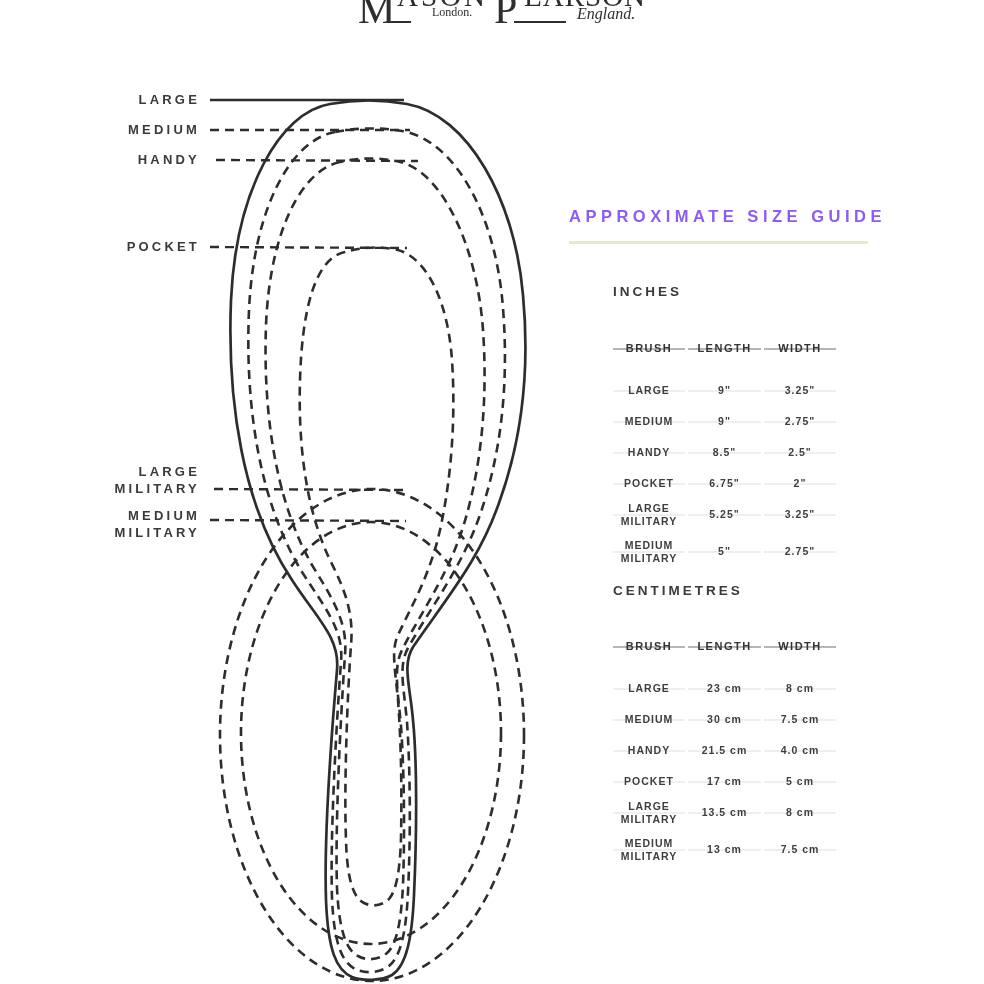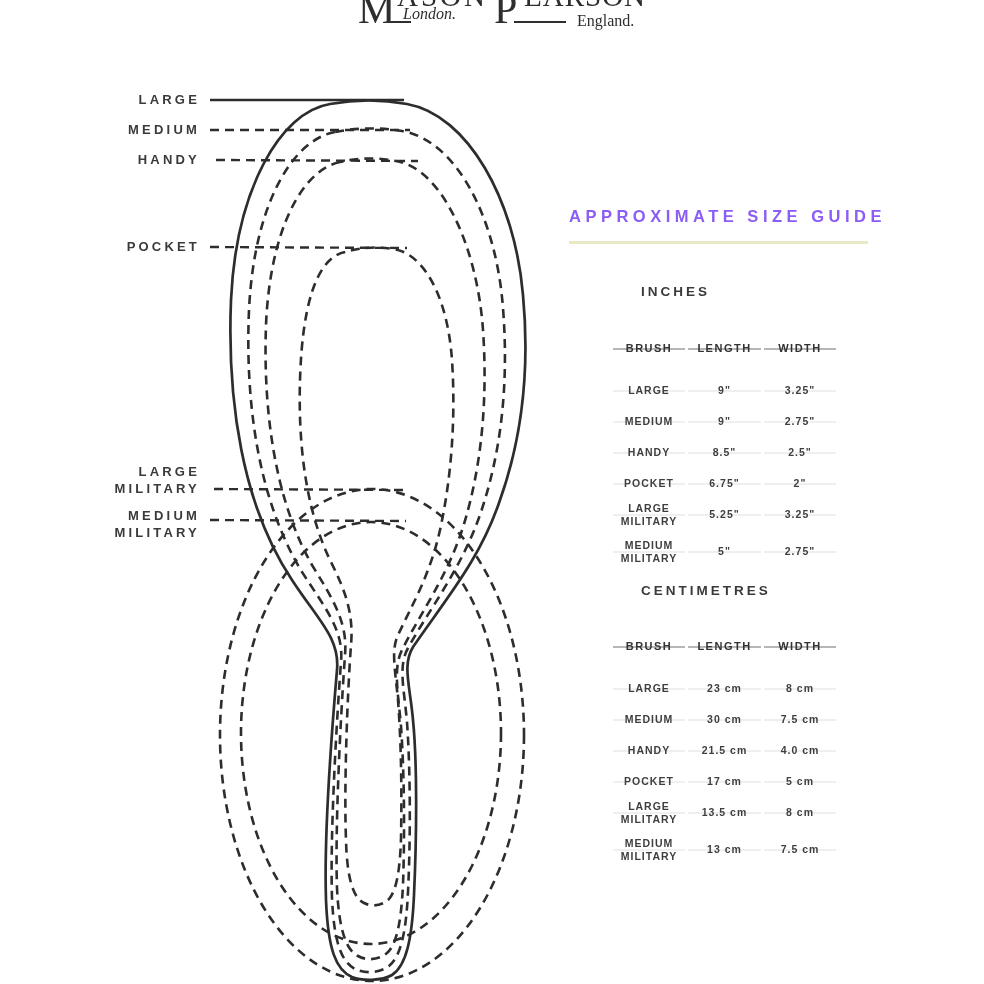--- a/index.html
+++ b/index.html
@@ -7,22 +7,22 @@
        font-family:"Liberation Sans",sans-serif;color:#3a3a3a;}
   .page{position:absolute;inset:0;background:#fff;}
 
   
   .logo{position:absolute;left:0;top:0;width:984px;height:40px;}
   .logo .serif{font-family:"Liberation Serif",serif;color:#2e2e2e;position:absolute;white-space:nowrap;}
   .m-init{left:358px;top:-15px;font-size:42px;font-weight:500;}
   .mason-rest{left:397px;top:-20px;font-size:29px;letter-spacing:3px;}
   .p-init{left:494px;top:-15px;font-size:42px;font-weight:500;}
   .pearson-rest{left:524px;top:-20px;font-size:29px;letter-spacing:1px;}
-  .city{left:403px;top:5px;font-size:16px;font-style:italic;}
-  .country{left:577px;top:12px;font-size:16px;}
+  .city{left:432px;top:5px;font-size:12px;}
+  .country{left:577px;top:5px;font-size:16px;font-style:italic;}
   .logo-rule{position:absolute;height:2px;background:#2e2e2e;top:21px;}
   .rule-m{left:391px;width:20px;}
   .rule-p{left:514px;width:52px;}
 
   
   svg.diagram{position:absolute;left:0;top:0;}
   .dlabel{position:absolute;left:66px;width:134px;text-align:right;
           font-size:13px;font-weight:600;letter-spacing:3.2px;color:#3a3a3a;
           line-height:16.5px;white-space:pre-line;}
   .l-large{top:92px;}
@@ -30,21 +30,21 @@
   .l-handy{top:152px;}
   .l-pocket{top:239px;}
   .l-lmil{top:464px;}
   .l-mmil{top:508px;}
 
   
   .sg-title{position:absolute;left:569px;top:207px;font-size:16.5px;
             font-weight:600;letter-spacing:4.5px;color:#8b5cf6;white-space:nowrap;}
   .sg-underline{position:absolute;left:569px;top:241px;width:299px;height:3px;background:#ebe8c6;}
   .sec-heading{position:absolute;left:613px;font-size:13.5px;font-weight:700;
-               letter-spacing:3px;color:#3a3a3a;margin-left:28px;}
+               letter-spacing:3px;color:#3a3a3a;}
   .h-inches{top:284px;}
   .h-cm{top:583px;}
 
   .size-table{position:absolute;left:613px;display:grid;
               grid-template-columns:72px 73px 72px;
               grid-template-rows:39px 28px 28px 28px 28px 34px 34px;
               gap:3px;}
   .t-inches{top:311px;}
   .t-cm{top:609px;}
   .cell{display:flex;align-items:center;justify-content:center;text-align:center;

